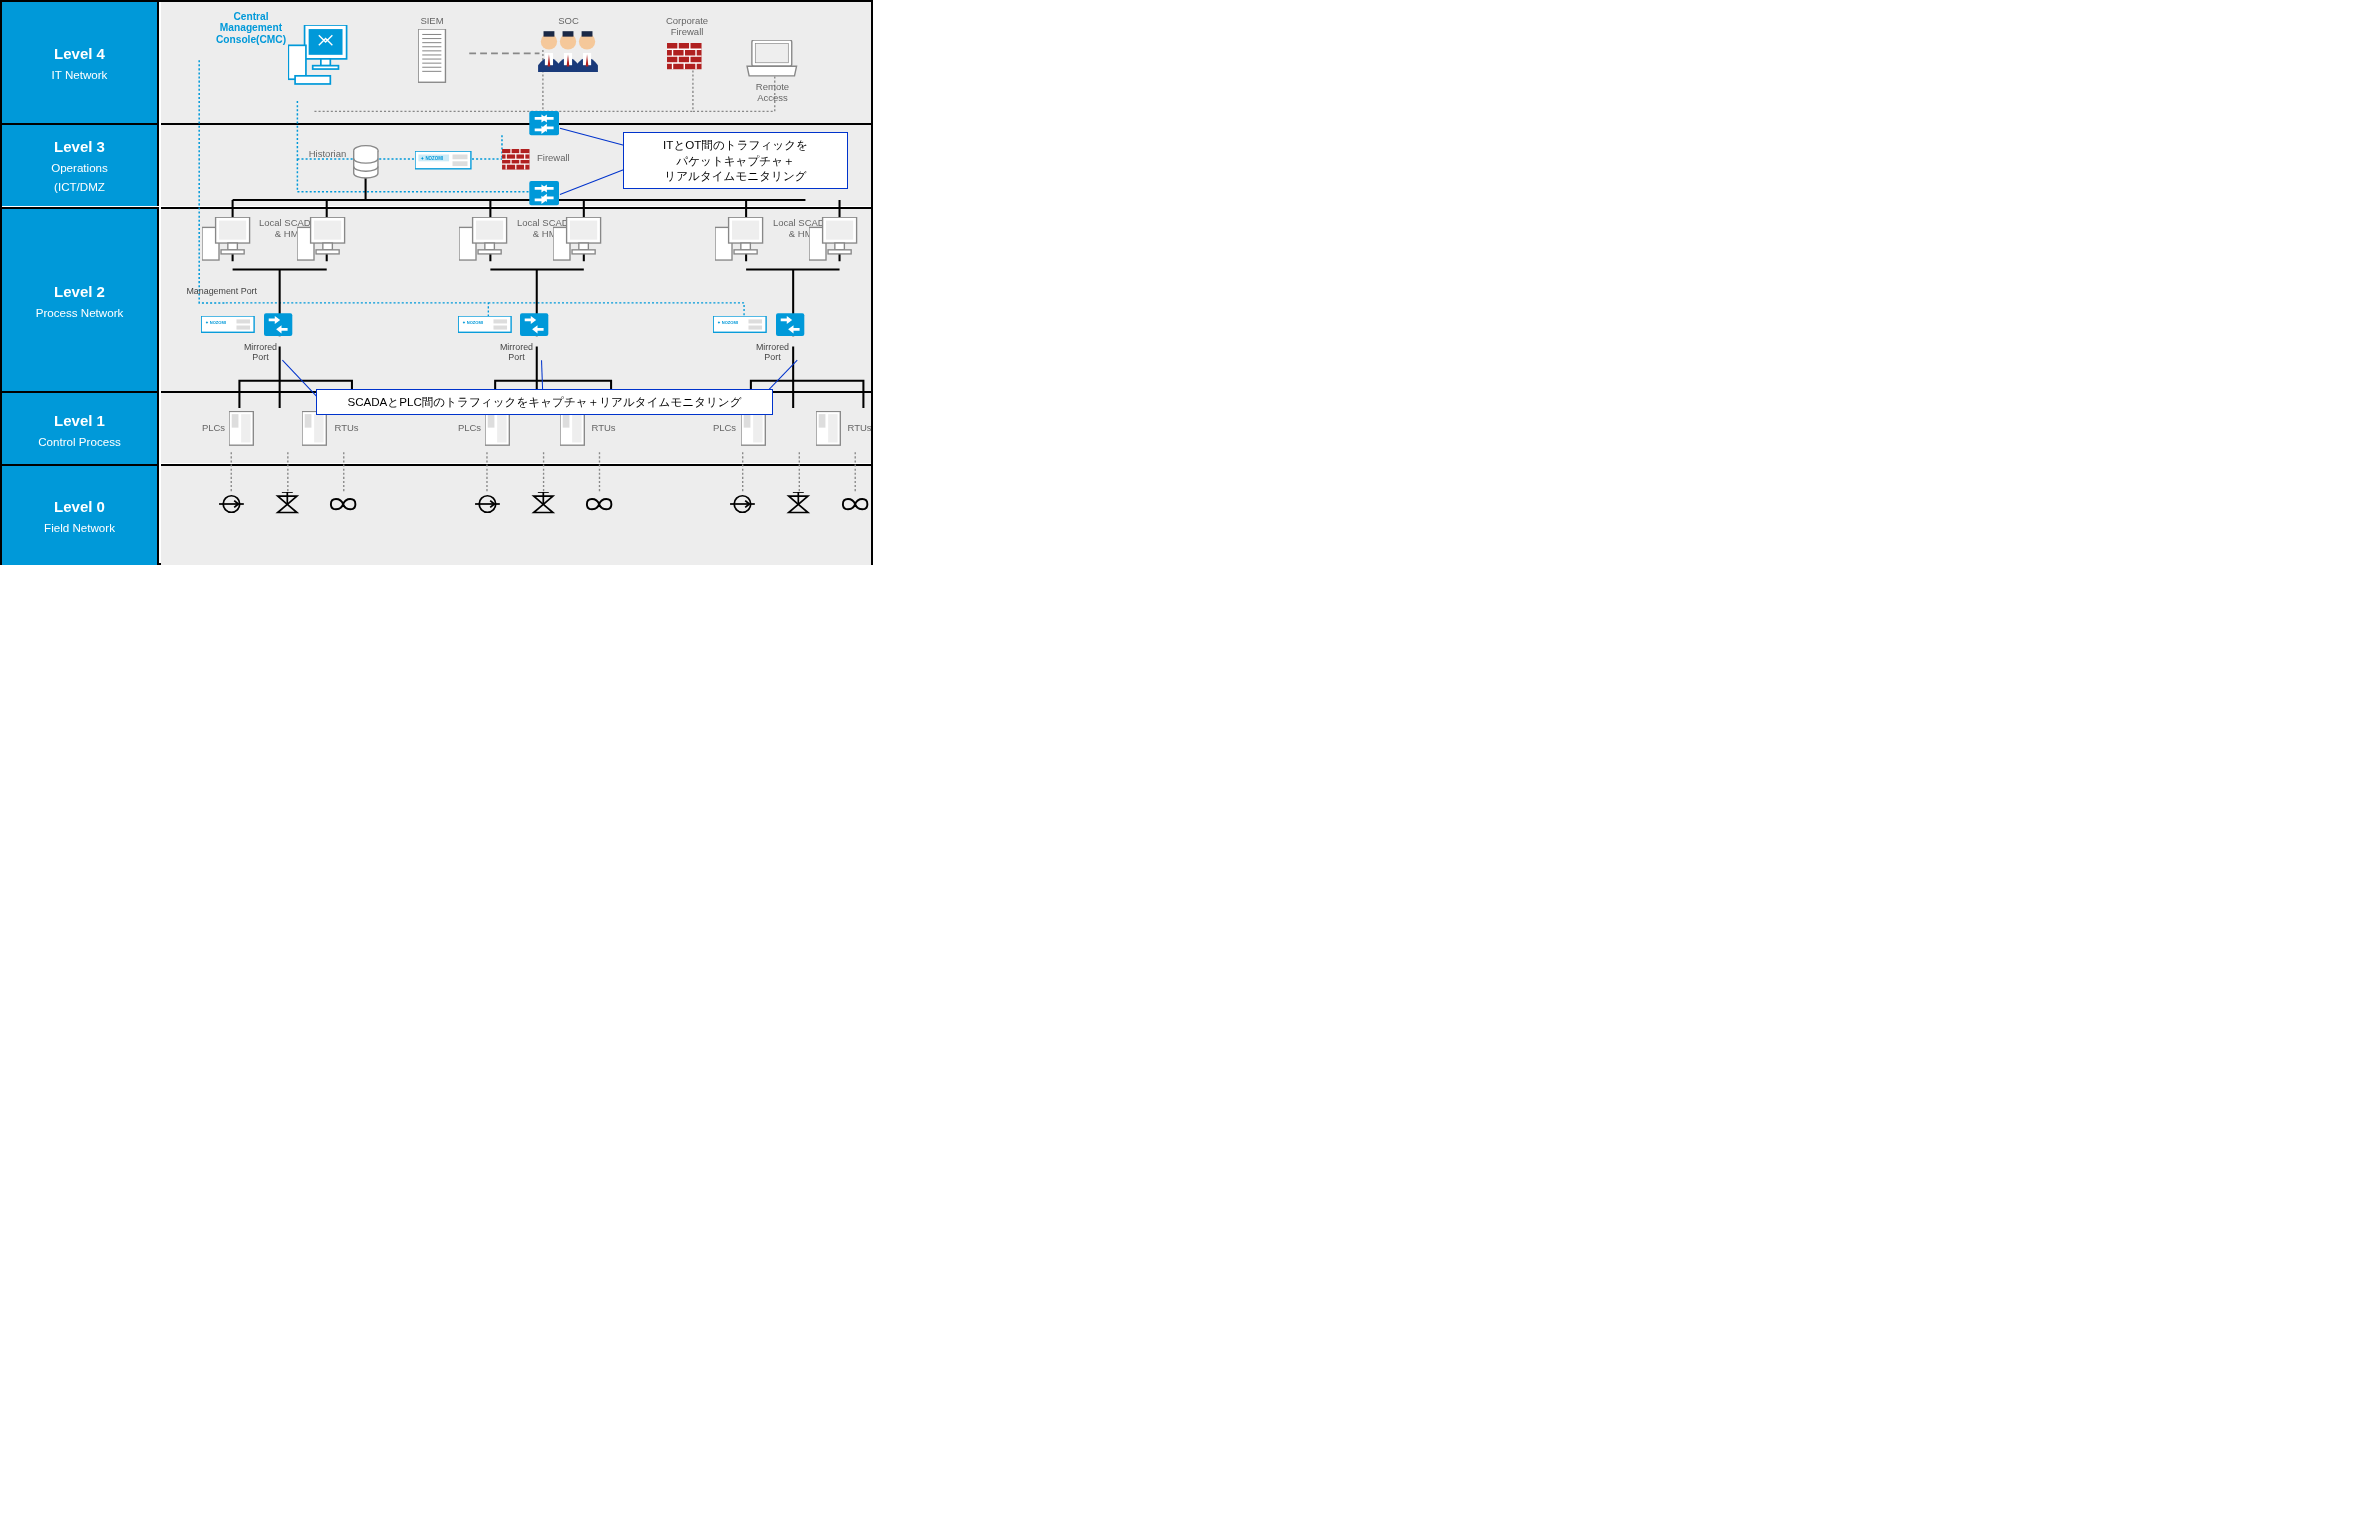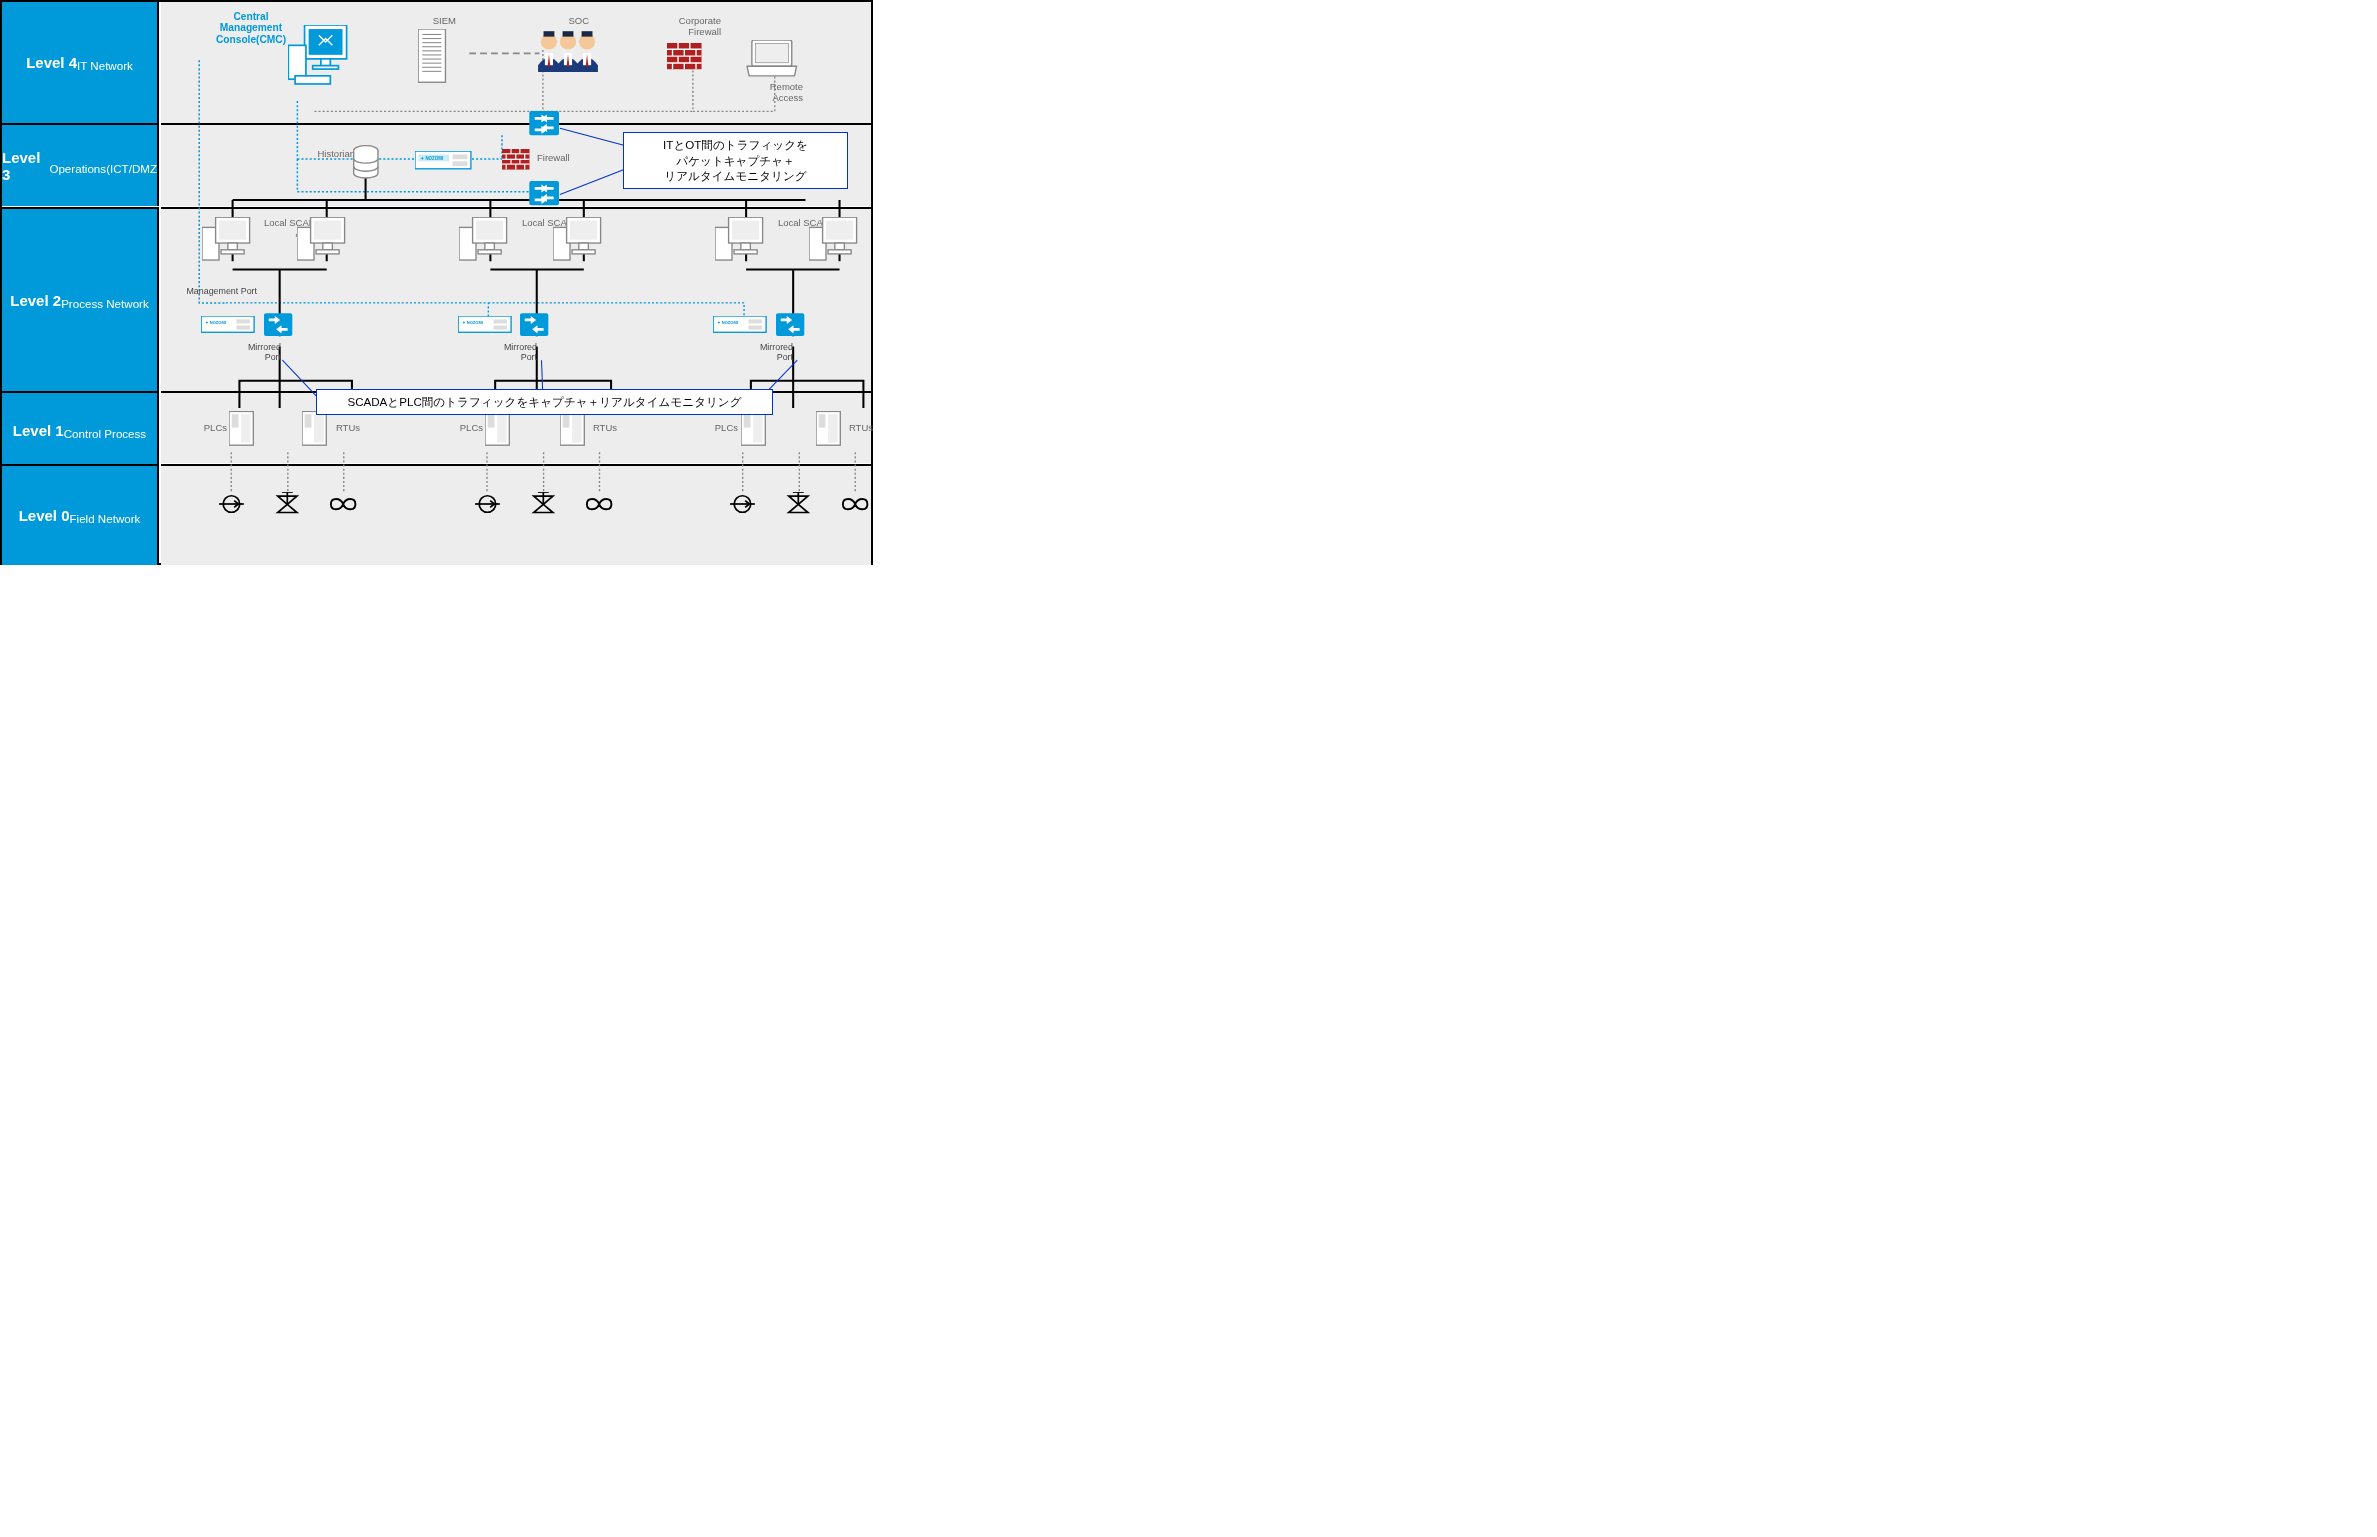--- a/index.html
+++ b/index.html
@@ -1,24 +1,24 @@
 <!DOCTYPE html>
 <html style="font-size:11px"><head>
 <meta charset="utf-8">
 <style>
 *{box-sizing:border-box;margin:0;padding:0;font-family:Verdana,sans-serif}
 body{background:#fff}
 .wrap{width:873px;height:565px;position:relative;border:2px solid #000}
-.level-label{position:absolute;left:0;width:157px;background:#0099d9;color:#fff;display:flex;flex-direction:row;justify-content:center;align-items:center;border-top:2px solid #000;border-right:2px solid #000}
+.level-label{position:absolute;left:0;width:157px;background:#0099d9;color:#fff;display:flex;flex-direction:column;justify-content:center;align-items:center;border-top:2px solid #000;border-right:2px solid #000}
 .level-label.first{border-top:none}
 .level-label .title{font-size:15px;font-weight:bold}
 .level-label .sub{font-size:11.6px;margin-top:6px}
 .zone{position:absolute;left:159px;right:0;background:#ededed;border-top:2px solid #000}
 .zone.first{border-top:none}
-.node-label{position:absolute;font-size:9.5px;color:#666;text-align:right;line-height:1.15}
+.node-label{position:absolute;font-size:9.5px;color:#666;text-align:center;line-height:1.15}
 .cmc-label{color:#0099d9;font-weight:bold;font-size:10.2px;text-align:center;line-height:1.12}
 .callout{position:absolute;background:#fff;border:1px solid #0033cc;padding:4.1px 9.5px;font-size:11.6px;text-align:center;line-height:1.35;z-index:50}
 .small{font-size:8.9px;color:#444}
 svg.icon{position:absolute}
 </style>
 </head>
 <body>
 
 <div class="wrap">
 

